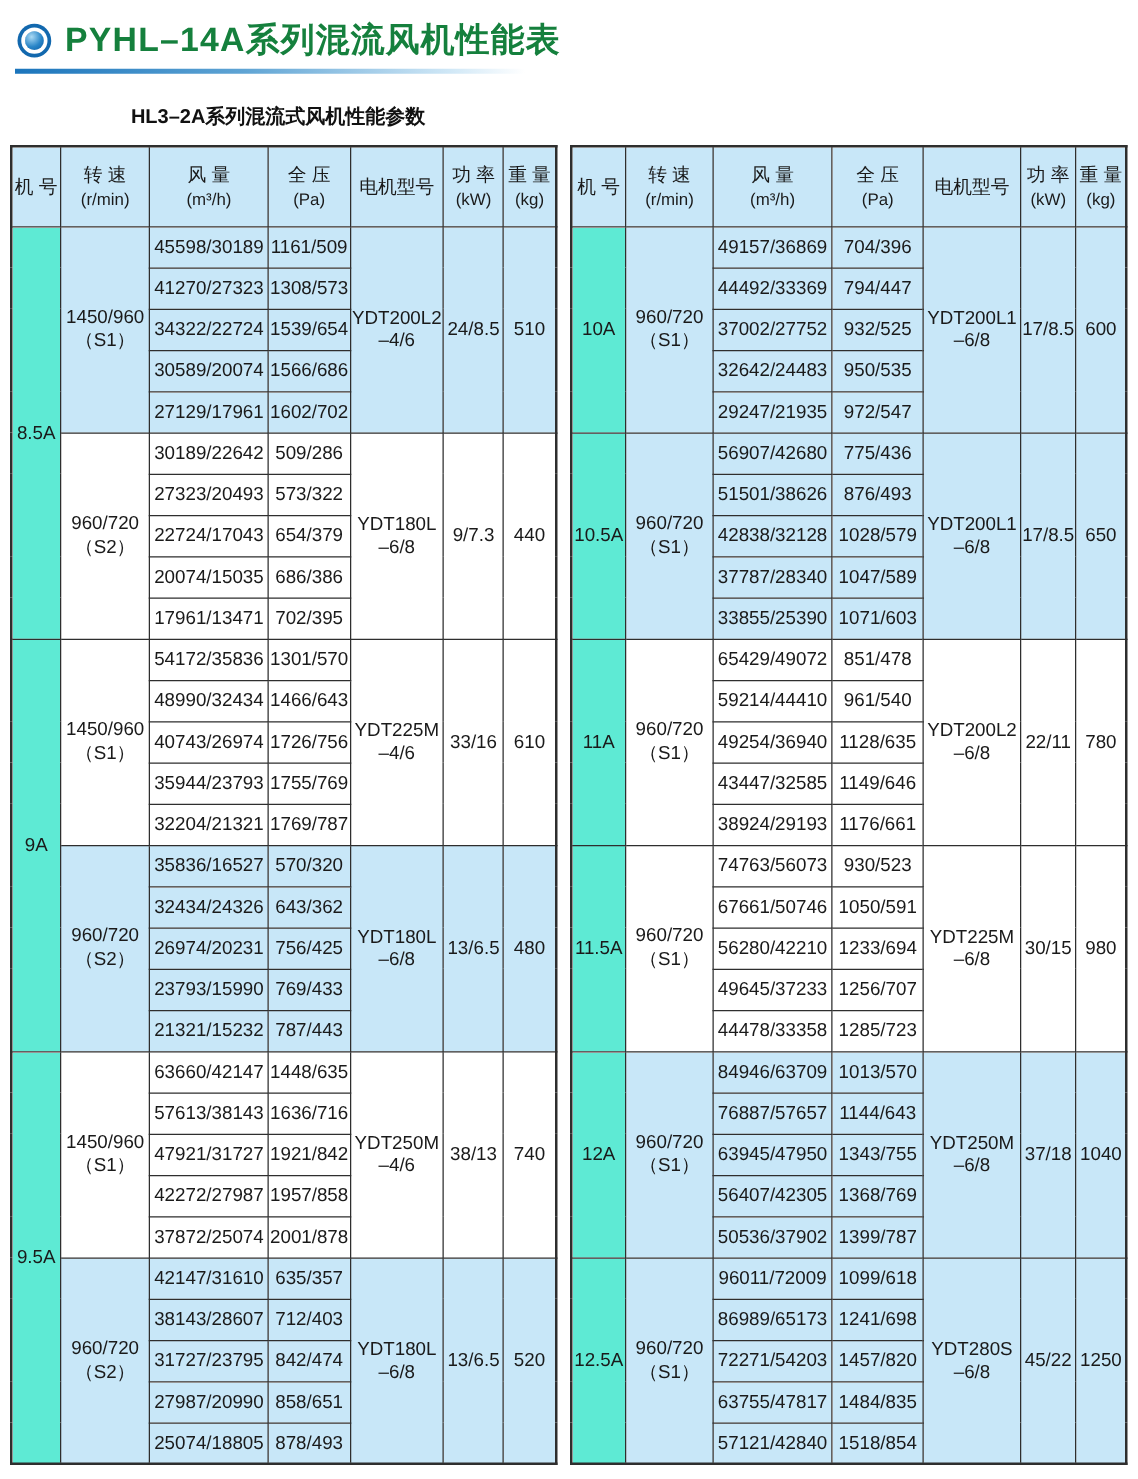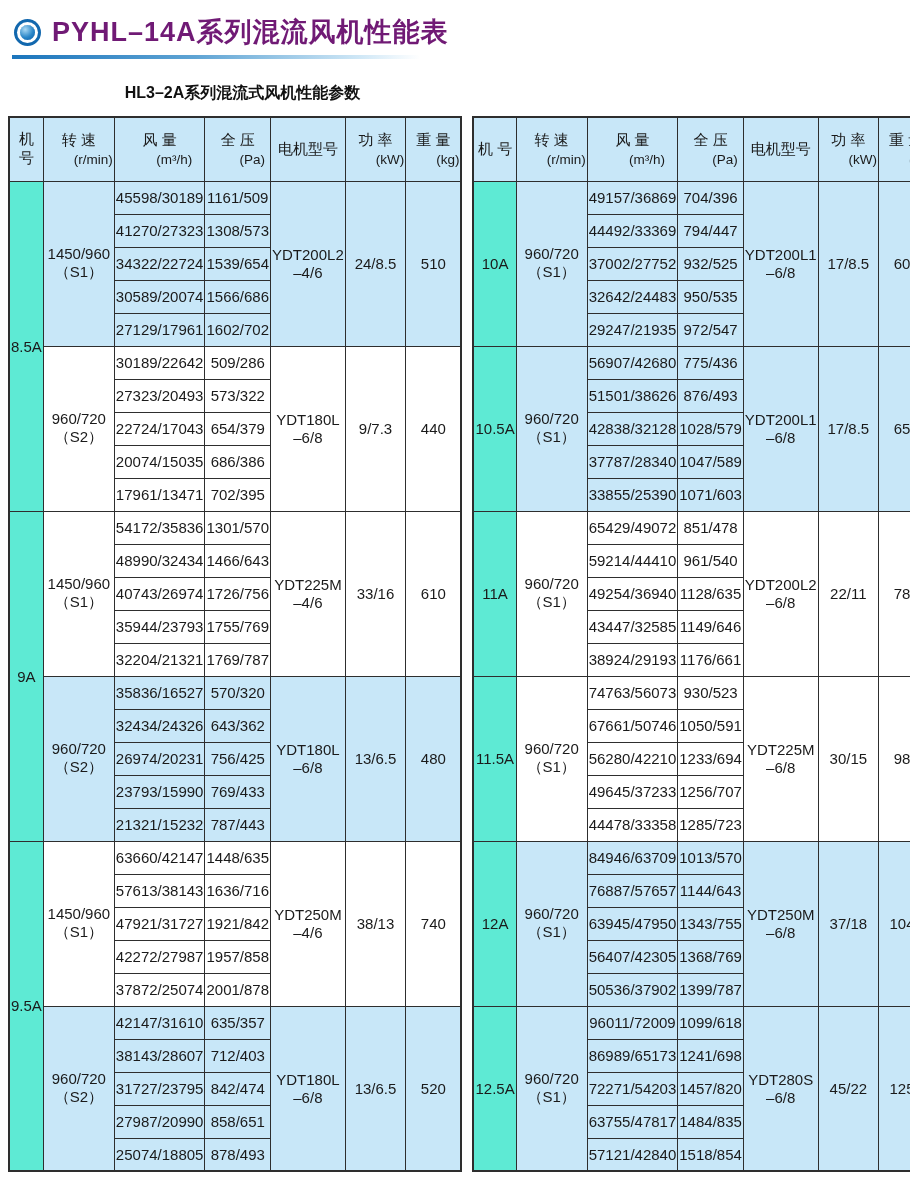--- a/index.html
+++ b/index.html
@@ -23,34 +23,34 @@
     width: 15px;
     height: 15px;
     border-radius: 50%;
     background: radial-gradient(circle at 35% 30%, #aad9f4, #2a86c8 55%, #0b5fa8 95%);
     box-shadow: 0 0 0 3px #ffffff, 0 0 0 6px #1268ae;
     margin: 6px 2px 6px 6px;
   }
   .page-title {
     font-size: 27px;
     font-weight: bold;
-    color: #701a75;
+    color: #15803d;
     letter-spacing: 1px;
   }
   .title-underline {
     height: 4px;
     width: 408px;
     margin: 5px 0 0 12px;
     background: linear-gradient(90deg, #1b75bc 0%, #5fa4d4 45%, #cfe7f6 85%, rgba(255,255,255,0) 100%);
   }
   
   .subtitle-row {
     display: flex;
     gap: 10px;
-    padding: 0 24px;
+    padding: 0 4px;
     margin-top: 24px;
     margin-bottom: 12px;
     flex-direction: column;
   }
   .subtitle {
     font-size: 16px;
     font-weight: bold;
     color: #111;
     text-align: center;
   }
@@ -75,21 +75,21 @@
     font-size: 15px;
     padding: 0 1px;
     overflow: hidden;
   }
   thead th {
     background: #c8e7f8;
     height: 64px;
     font-weight: normal;
     font-size: 15px;
   }
-  .th-unit { font-size: 13.5px; margin-top: 2px; padding-left: 29px; }
+  .th-unit { font-size: 13.5px; margin-top: 2px; }
   tbody td { height: 33px; background: #ffffff; }
   td.shaded { background: #c8e7f8; }
   td.size-cell { background: #5eead4; }
   .cell-line2 { margin-top: 1px; }
 </style>
 </head>
 <body>
 
 <div class="title-row">
   <span class="title-icon"></span>

